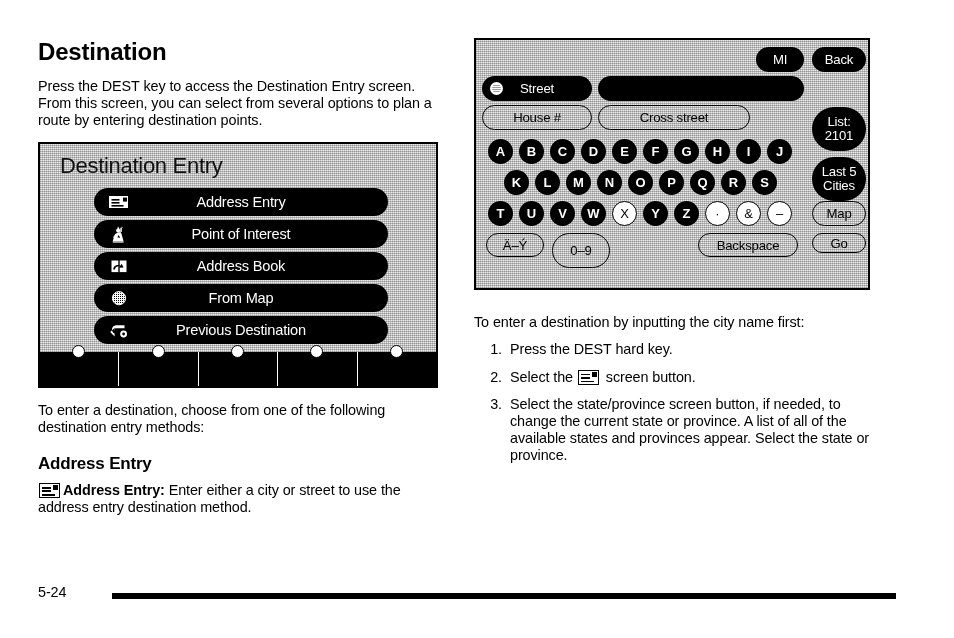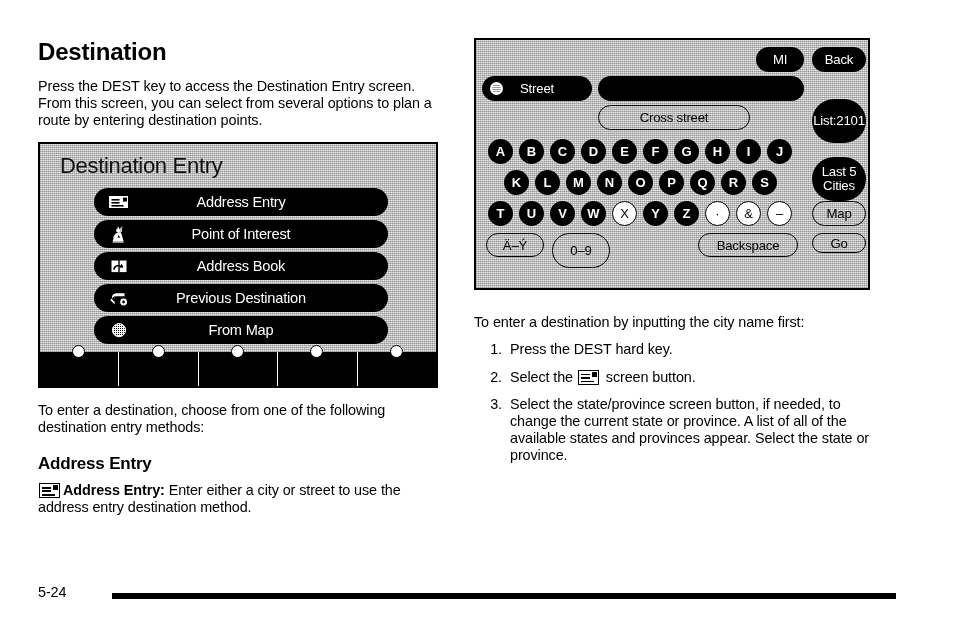--- a/index.html
+++ b/index.html
@@ -370,43 +370,43 @@
               <rect x="2.2" y="3.2" width="1.3" height="14.3" fill="#000"></rect>
               <rect x="18.5" y="3.2" width="1.3" height="14.3" fill="#000"></rect>
             </svg>
           </span>
           <span class="mlabel">Address Book</span>
         </div>
 
         <div class="menu-btn">
           <span class="micon">
             <svg width="22" height="20" viewBox="0 0 22 20">
-              <path d="M16.5 5.2 L9.0 5.2 C5.4 5.2 4.0 7.4 4.0 9.6 C4.0 11.6 5.2 13.0 6.6 13.6 L6.6 16.4 L2.2 12.0 L6.6 8.0 L6.6 10.4 C6.0 10.2 6.1 9.0 7.0 8.6 C7.6 8.3 8.2 8.3 9.0 8.3 L16.5 8.3 Z" fill="#fff"></path>
-              <circle cx="15.6" cy="14.0" r="3.4" fill="#fff"></circle>
-              <circle cx="15.6" cy="14.0" r="1.4" fill="#000"></circle>
-            </svg>
-          </span>
-          <span class="mlabel">Previous Destination</span>
-        </div>
-
-        <div class="menu-btn">
-          <span class="micon">
-            <svg width="22" height="20" viewBox="0 0 22 20">
               <defs>
                 <pattern id="globedot" width="2" height="2" patternUnits="userSpaceOnUse">
                   <rect width="2" height="2" fill="#fff"></rect>
                   <rect width="1" height="1" fill="#000"></rect>
                 </pattern>
               </defs>
               <circle cx="11" cy="10.2" r="6.6" fill="url(#globedot)" stroke="#fff" stroke-width="1"></circle>
             </svg>
           </span>
           <span class="mlabel">From Map</span>
         </div>
 
+        <div class="menu-btn">
+          <span class="micon">
+            <svg width="22" height="20" viewBox="0 0 22 20">
+              <path d="M16.5 5.2 L9.0 5.2 C5.4 5.2 4.0 7.4 4.0 9.6 C4.0 11.6 5.2 13.0 6.6 13.6 L6.6 16.4 L2.2 12.0 L6.6 8.0 L6.6 10.4 C6.0 10.2 6.1 9.0 7.0 8.6 C7.6 8.3 8.2 8.3 9.0 8.3 L16.5 8.3 Z" fill="#fff"></path>
+              <circle cx="15.6" cy="14.0" r="3.4" fill="#fff"></circle>
+              <circle cx="15.6" cy="14.0" r="1.4" fill="#000"></circle>
+            </svg>
+          </span>
+          <span class="mlabel">Previous Destination</span>
+        </div>
+
       </div>
 
       <div class="hw-strip">
         <div class="hw-cell">
             <span class="knob"></span>
           </div>
         <div class="hw-cell">
             <span class="knob"></span>
           </div>
         <div class="hw-cell">
@@ -457,25 +457,28 @@
 
         <div class="pill" style="left:0px; top:29px; width:110px; height:25px;">
           <span class="radio on"></span>
           <span>Street</span>
         </div>
 
         <div class="pill" style="left:116px; top:29px; width:206px; height:25px;">
           <span></span>
         </div>
 
-        <div class="pill two-line" style="left:330px; top:52px; width:54px; height:44px; ">
+        <div class="pill two-line" style="left:330px; top:60px; width:54px; height:44px; flex-direction:column;">
           <span>List:</span>
           <span>2101</span>
         </div>
 
+        <div class="pill-outline" style="left:0px; top:58px; width:110px; height:25px;">
+          <span>House #</span>
+        </div>
 
         <div class="pill-outline" style="left:116px; top:58px; width:152px; height:25px;">
           <span>Cross street</span>
         </div>
 
         <div class="pill two-line" style="left:330px; top:110px; width:54px; height:44px; flex-direction:column;">
           <span>Last 5</span>
           <span>Cities</span>
         </div>
 

